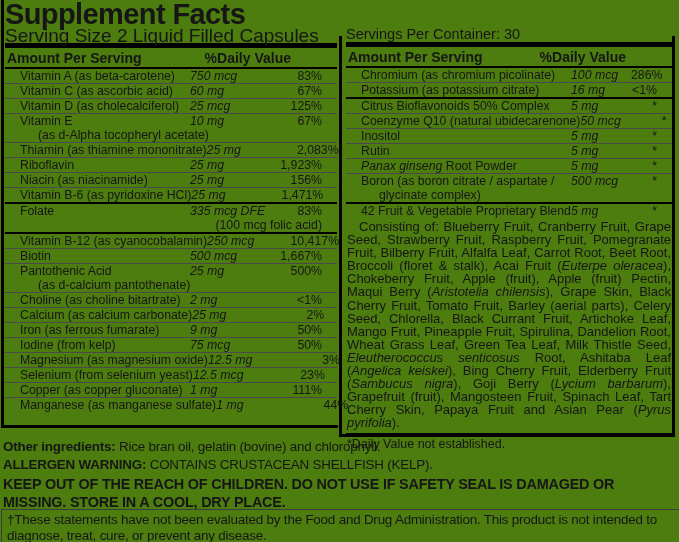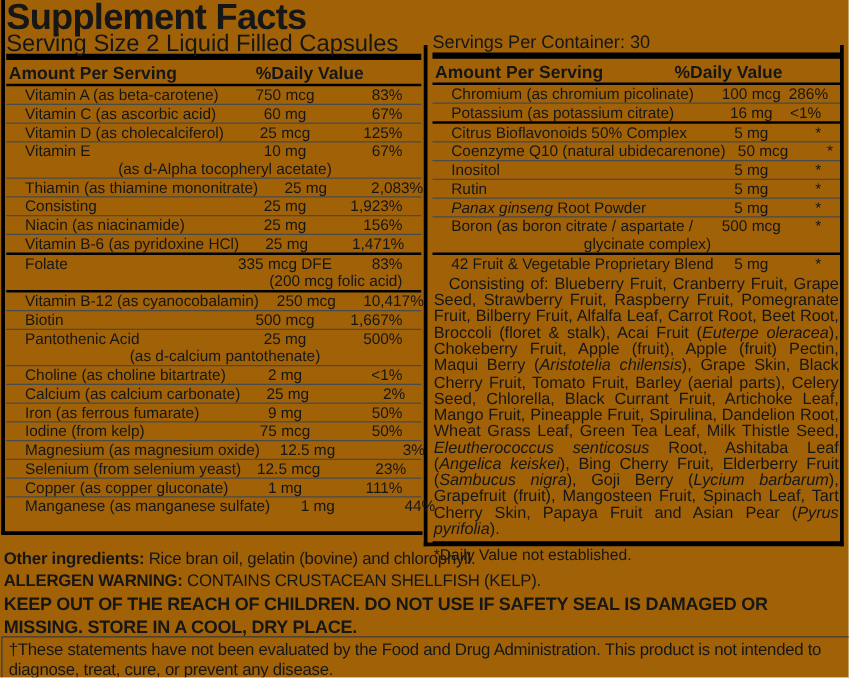--- a/index.html
+++ b/index.html
@@ -1,18 +1,18 @@
 <!DOCTYPE html>
 <html><head>
 <meta charset="utf-8">
 <style>
   html,body { margin:0; padding:0; background:#fff; }
   .sf {
     position:relative; width:679px; height:542px; overflow:hidden;
-    background:#a16207; color:#161616;
+    background:#4d7c0f; color:#161616;
     font-family:"Liberation Sans", sans-serif;
     -webkit-font-smoothing:antialiased;
   }
   .line { position:absolute; background:#000; }
   #left-border   { left:1px;  top:0;     width:2.5px; height:427px; }
   #left-bottom   { left:1px;  top:425px; width:337px; height:2.5px; }
   #col-divider   { left:339px;top:36px;  width:2.5px; height:401px; }
   #right-border  { left:672px;top:36px;  width:2.5px; height:401px; }
   #right-bottom  { left:339px;top:434px; width:336px; height:2.5px; }
 
@@ -27,25 +27,25 @@
   .thead { display:flex; justify-content:space-between; align-items:baseline;
            font-weight:bold; font-size:14px; line-height:16px;
            padding:2px 2px 1px 2px; border-bottom:2.5px solid #000; }
   .thead .dvh { margin-right:44px; }
 
   .row { border-top:1px solid #4a4a4a; font-size:12.3px; line-height:14px; padding:0 15px; }
   .row.first { border-top:none; }
   .row.thick { border-top:2px solid #000; }
   .l1 { display:flex; align-items:baseline; }
   .name { flex:1 1 auto; white-space:nowrap; }
-  .amt  { flex:0 0 auto; width:76px; text-align:center; white-space:nowrap; }
+  .amt  { flex:0 0 auto; width:76px; white-space:nowrap;font-style:italic; }
   .dv   { flex:0 0 auto; width:56px; text-align:right;  white-space:nowrap; }
   .col-right .amt { width:60px; }
   .col-right .dv  { width:26px; }
-  .sub { padding-left:18px; white-space:nowrap;text-align:center; }
+  .sub { padding-left:18px; white-space:nowrap; }
   .sub.right { padding-left:0; text-align:right; }
 
   .blend-text { font-size:13px; line-height:13.1px; text-align:justify;
                 text-indent:12px; padding:2px 1px 3px 1px; }
   .dvnote { border-top:2.5px solid #000; font-size:12.5px; line-height:15px; padding:2px 1px; }
 
   .footer { position:absolute; left:3px; top:438px; width:674px; }
   .oi, .aw { font-size:13.4px; line-height:18px; letter-spacing:-0.2px; }
   .oi b, .aw b { font-weight:bold; }
   .warn { font-size:14.4px; font-weight:bold; line-height:18px; letter-spacing:-0.2px; margin-top:1px; }
@@ -105,21 +105,21 @@
         </div>
         <div class="row">
           <div class="l1">
             <span class="name">Thiamin (as thiamine mononitrate)</span>
             <span class="amt">25 mg</span>
             <span class="dv">2,083%</span>
           </div>
         </div>
         <div class="row">
           <div class="l1">
-            <span class="name">Consisting</span>
+            <span class="name">Riboflavin</span>
             <span class="amt">25 mg</span>
             <span class="dv">1,923%</span>
           </div>
         </div>
         <div class="row">
           <div class="l1">
             <span class="name">Niacin (as niacinamide)</span>
             <span class="amt">25 mg</span>
             <span class="dv">156%</span>
           </div>
@@ -130,21 +130,21 @@
             <span class="amt">25 mg</span>
             <span class="dv">1,471%</span>
           </div>
         </div>
         <div class="row thick">
           <div class="l1">
             <span class="name">Folate</span>
             <span class="amt">335 mcg DFE</span>
             <span class="dv">83%</span>
           </div>
-          <div class="sub right">(200 mcg folic acid)</div>
+          <div class="sub right">(100 mcg folic acid)</div>
         </div>
         <div class="row thick">
           <div class="l1">
             <span class="name">Vitamin B-12 (as cyanocobalamin)</span>
             <span class="amt">250 mcg</span>
             <span class="dv">10,417%</span>
           </div>
         </div>
         <div class="row">
           <div class="l1">

